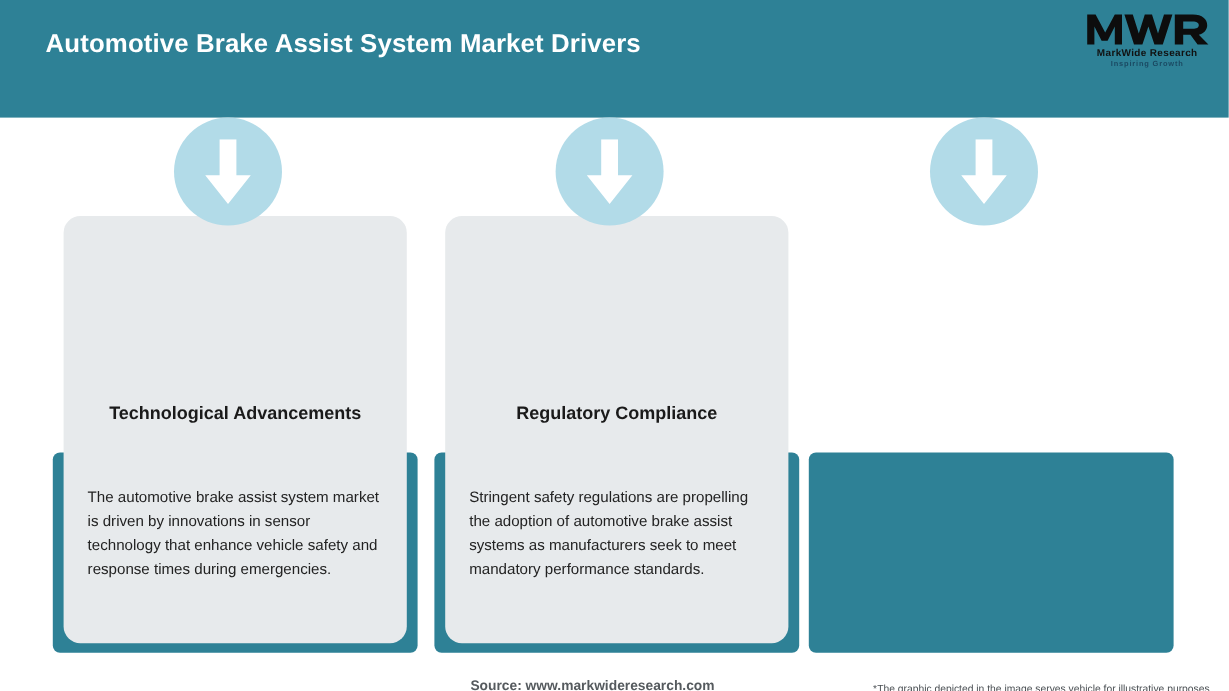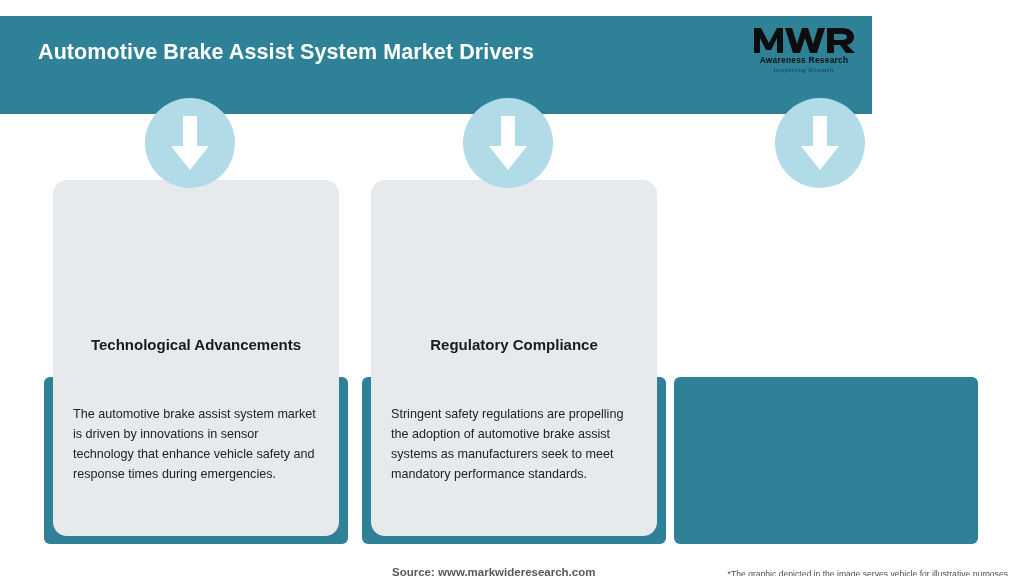--- a/index.html
+++ b/index.html
@@ -13,22 +13,22 @@
     height: 576px;
     overflow: hidden;
     font-family: "Liberation Sans", sans-serif;
     position: relative;
   }
 
   
   .header {
     position: absolute;
     left: 0;
-    top: 16px;
-    width: 872px;
+    top: 0;
+    width: 1024px;
     height: 98px;
     background: #2e8196;
     box-sizing: border-box;
   }
   .header-title {
     position: absolute;
     left: 38px;
     top: 24px;
     font-size: 21.5px;
     font-weight: bold;
@@ -184,21 +184,21 @@
     <svg class="logo-mark" viewBox="0 0 104 32">
       <g fill="#0d0d0d">
 
         <path d="M2 29 L2 4 L9 4 L17 19 L25 4 L31 4 L31 29 L25 29 L25 14 L19 26 L14 26 L8 14 L8 29 Z"></path>
 
         <path d="M33 4 L40 4 L45 20 L50 4 L56 4 L61 20 L66 4 L73 4 L65 29 L58 29 L53 14 L48 29 L41 29 Z"></path>
 
         <path d="M75 29 L75 4 L90 4 C98 4 102 8 102 13 C102 17 99 20 95 21 L103 29 L94 29 L88 21 L82 21 L82 29 Z M82 10 L82 16 L90 16 C93 16 95 15 95 13 C95 11 93 10 90 10 Z"></path>
       </g>
     </svg>
-    <span class="logo-name">Awareness Research</span>
+    <span class="logo-name">MarkWide Research</span>
     <span class="logo-tagline">Inspiring Growth</span>
   </div>
 </div>
 
 <div class="cards">
 
   <div class="card-group g2">
     <div class="card-frame"></div>
     <div class="card">
       <div class="card-title">Regulatory Compliance</div>

